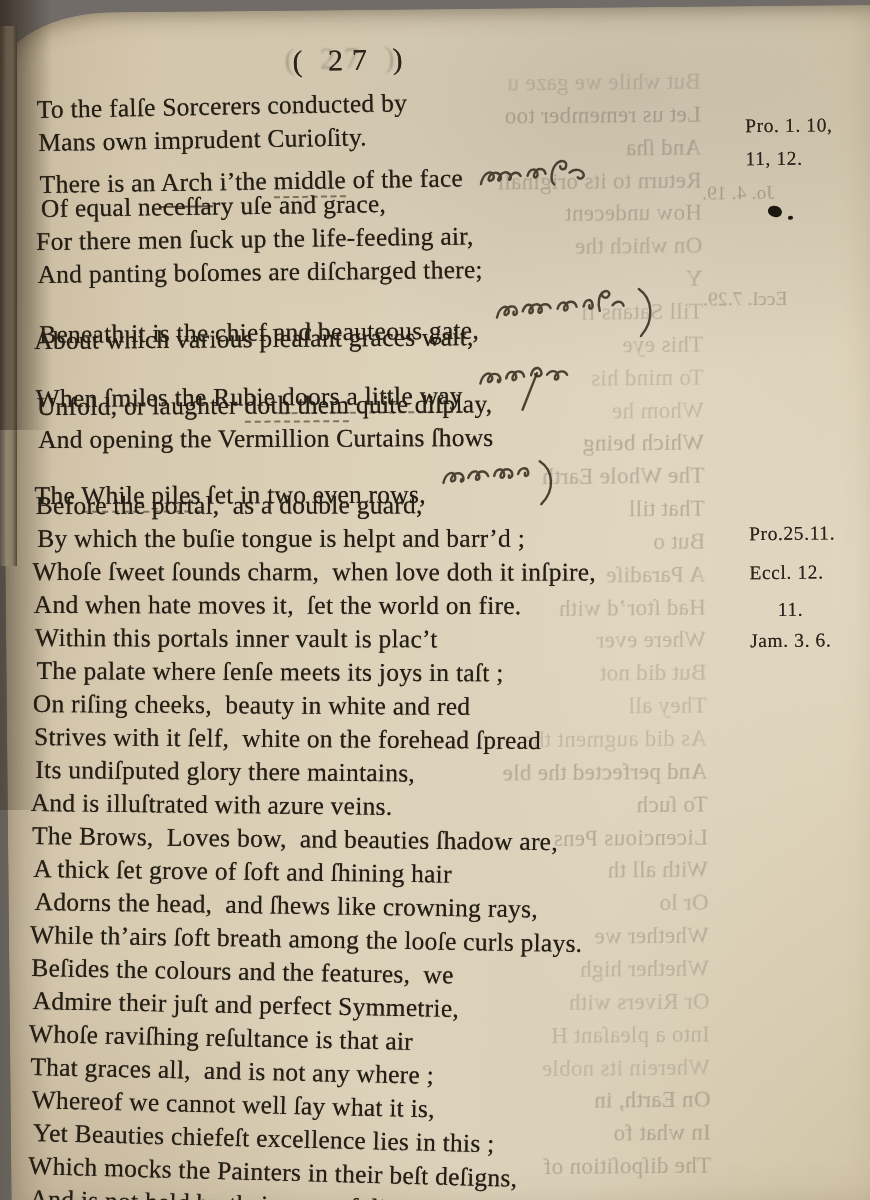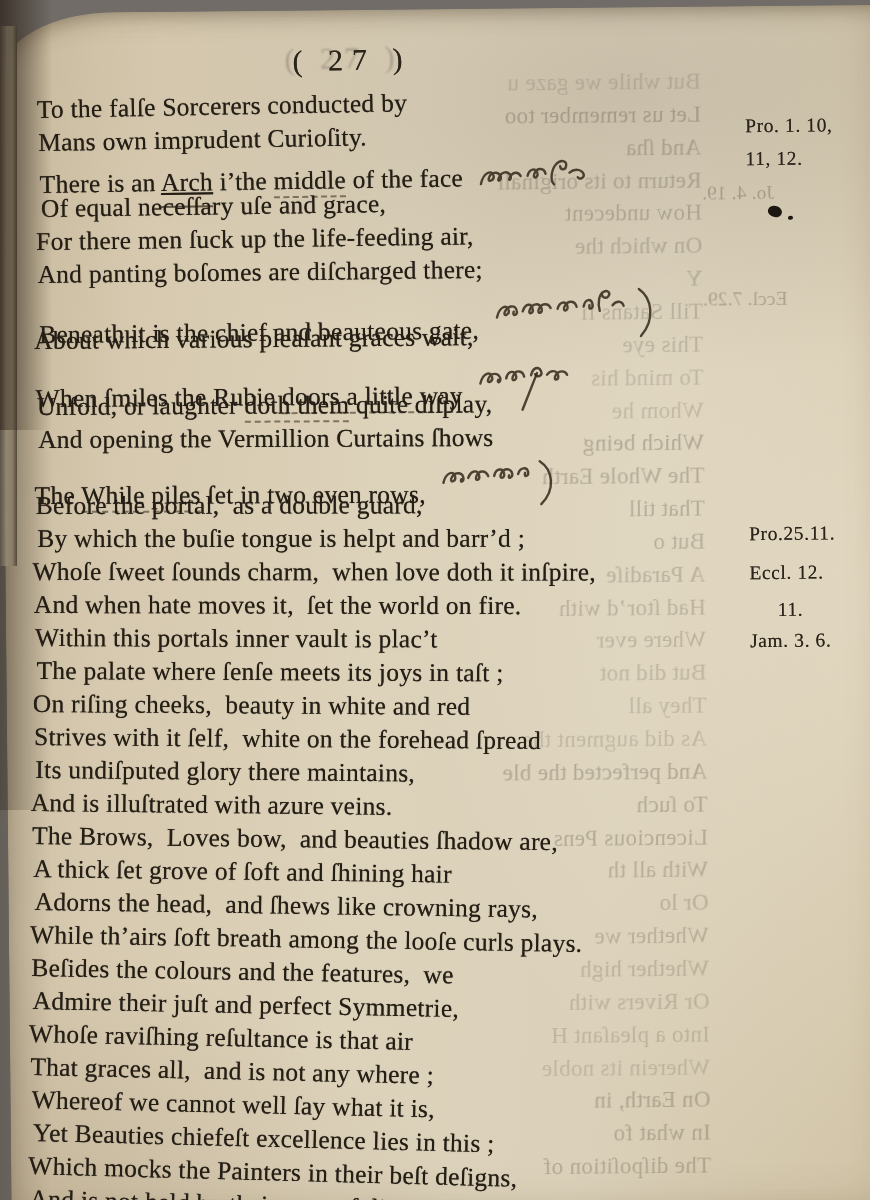--- a/index.html
+++ b/index.html
@@ -38,21 +38,21 @@
   }
   .poem{
     position:absolute;left:12px;top:80px;width:760px;
   }
   .line{
     white-space:pre;height:33px;line-height:33px;
     font-size:25.5px;letter-spacing:.25px;color:#241e15;
     text-shadow:0 0 .7px rgba(36,30,20,.78);
     transform-origin:left 70%;
   }
-  .u-solid{border-bottom:2.5px solid rgba(52,40,24,.72);padding-bottom:9px;text-decoration:underline;}
+  .u-solid{border-bottom:2.5px solid rgba(52,40,24,.72);padding-bottom:9px;}
   .u-dash{border-bottom:2.5px dashed rgba(52,40,24,.55);padding-bottom:1px;}
   .ann{position:relative;display:inline-block;margin-left:15px;}
   .ann svg{overflow:visible;}
   .ann path{fill:none;stroke:#33281a;stroke-width:2.4;stroke-linecap:round;opacity:.85;}
   .margin-note{
     position:absolute;left:744px;width:130px;
     font-size:19.5px;line-height:24px;color:#2b241a;letter-spacing:.6px;
     text-shadow:0 0 .5px rgba(40,32,22,.7);white-space:pre;
   }
   .ghost,.ghost-mn{

